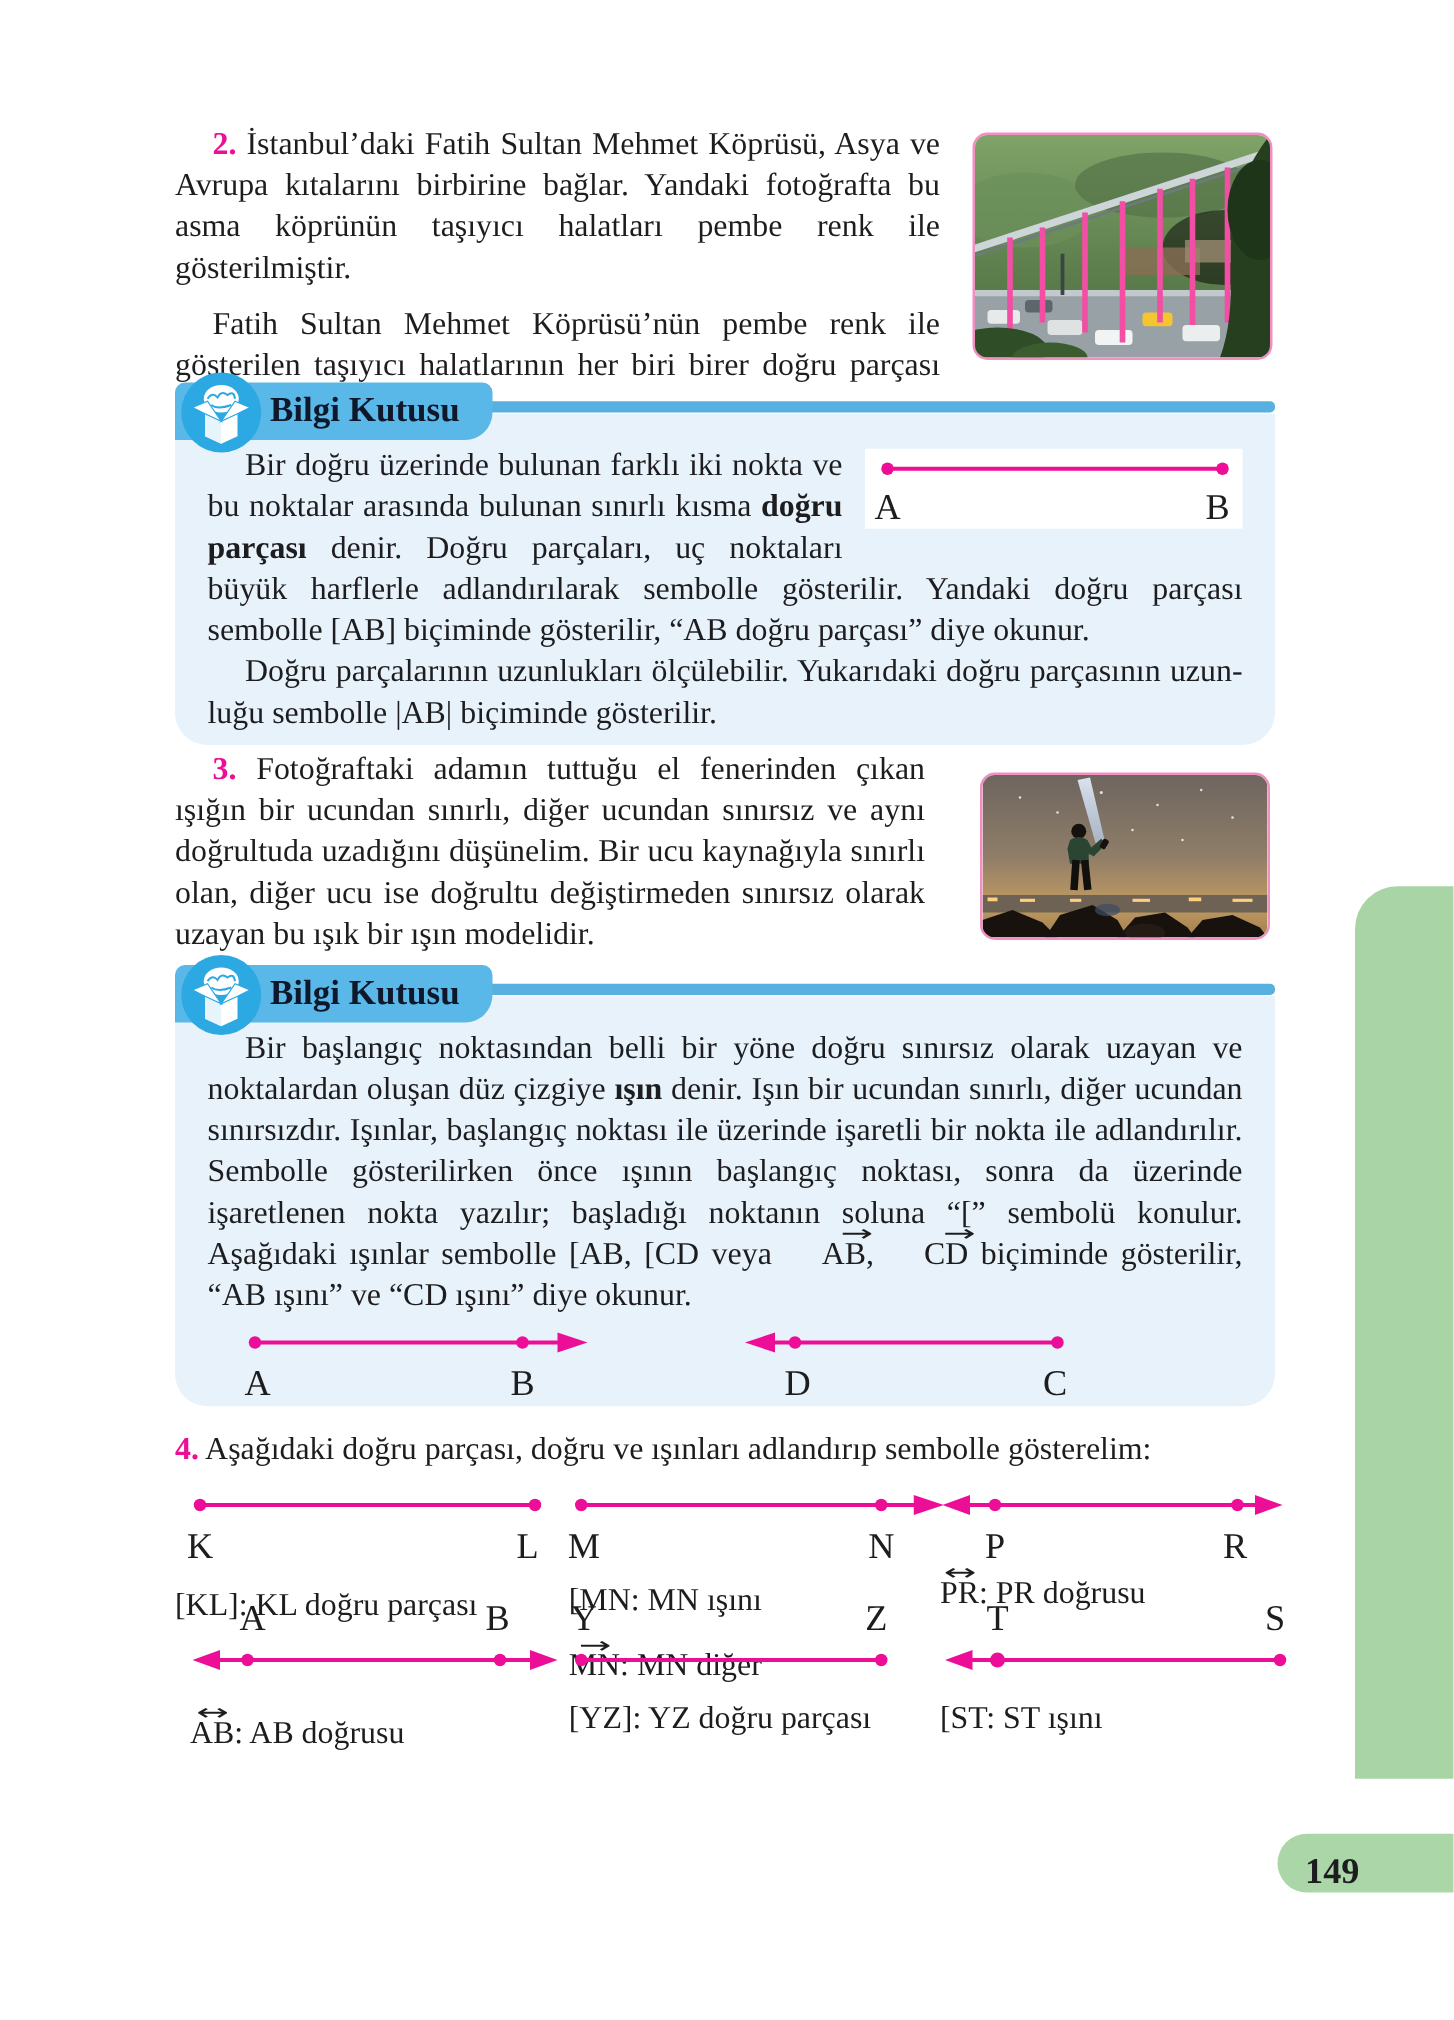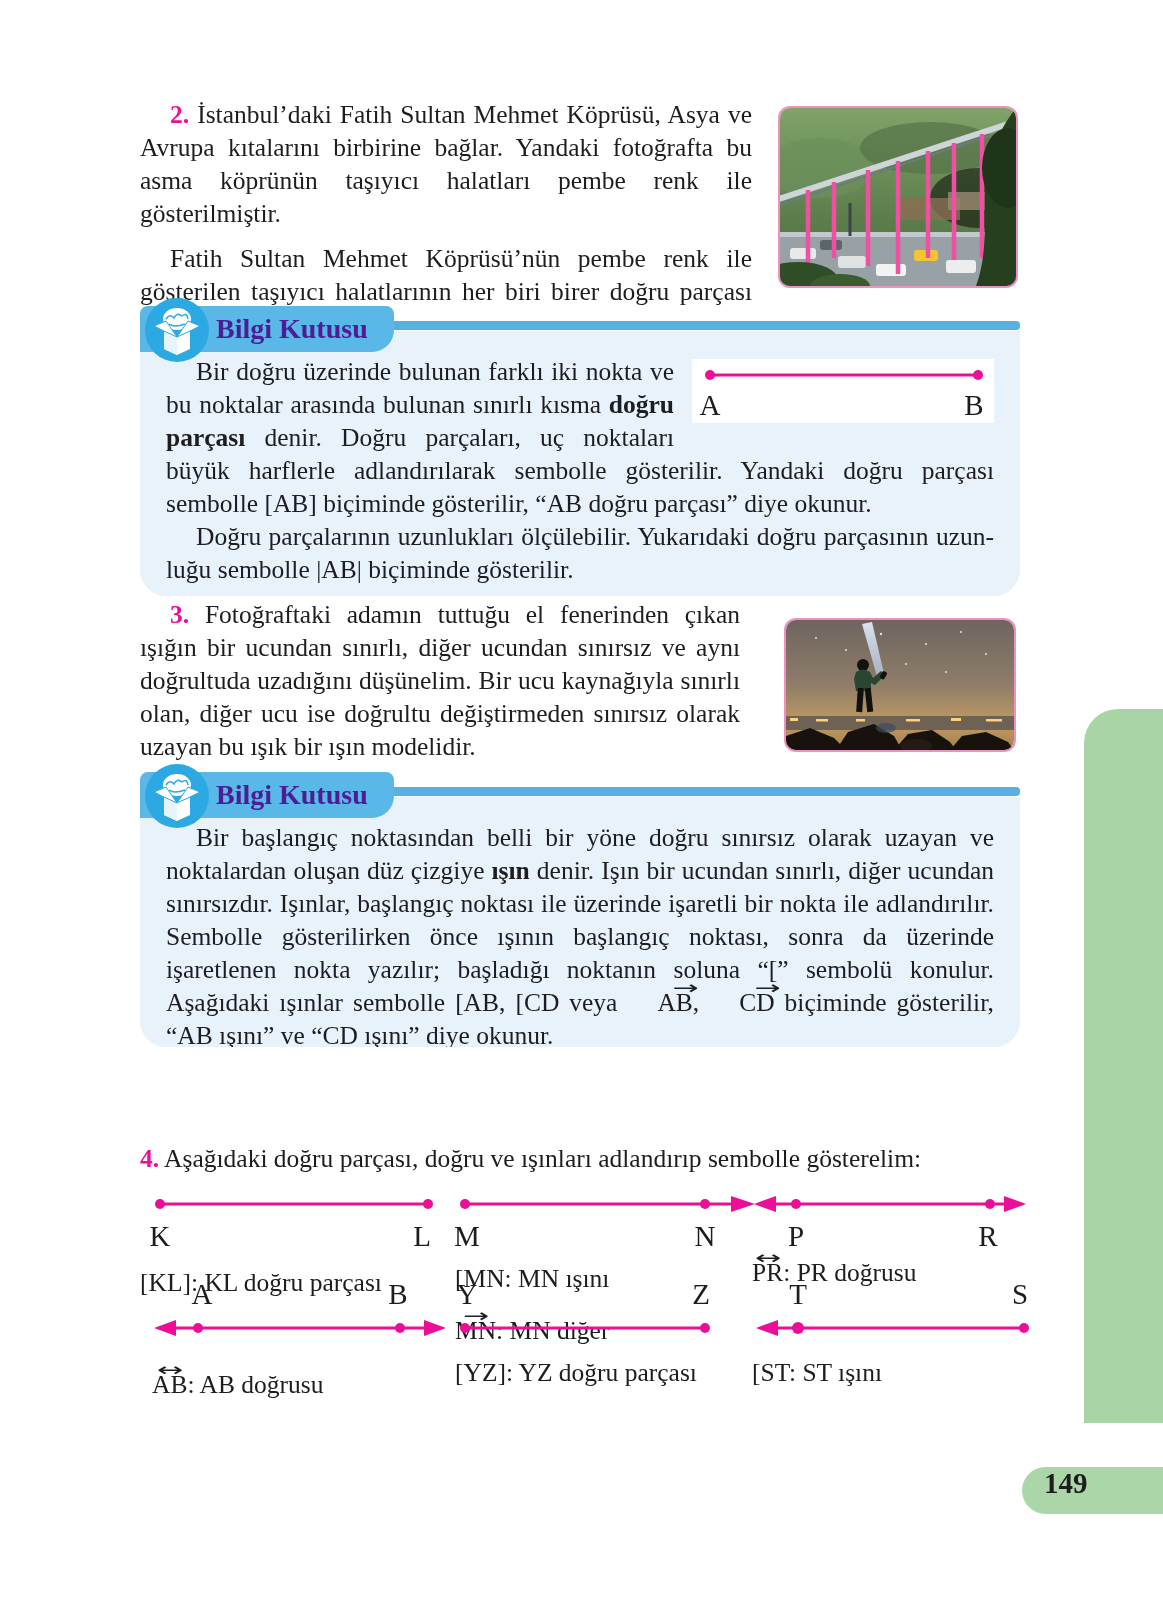--- a/index.html
+++ b/index.html
@@ -25,29 +25,29 @@
   .photo-frame{border:2px solid var(--pink-soft);border-radius:12px;overflow:hidden;flex:none;}
   #bridge-photo{width:240px;height:182px;margin-left:26px;position:relative;top:8px;}
   #sec3{left:140px;top:598px;width:880px;display:flex;}
   #sec3 .txt{width:600px;}
   #flash-photo{width:232px;height:134px;margin-left:44px;position:relative;top:20px;}
 
   
   .infobox{position:absolute;left:140px;width:880px;}
   .ib-stripe{position:absolute;top:15px;left:250px;right:0;height:9px;background:var(--stripe-blue);border-radius:0 4px 4px 0;z-index:1;}
   .ib-banner{position:absolute;top:0;left:0;height:46px;background:var(--banner-blue);
-             border-radius:8px 8px 22px 0;padding:0 26px 0 76px;color:#4c1d95;font-weight:bold;
+             border-radius:8px 8px 22px 0;padding:0 26px 0 76px;color:#0f172a;font-weight:bold;
              font-size:28px;line-height:46px;z-index:2;white-space:nowrap;}
   .ib-icon{position:absolute;left:4px;top:-9px;width:66px;height:66px;z-index:3;}
   .ib-body{position:relative;margin-top:25px;background:var(--box-bg);
            border-radius:0 0 26px 26px;padding:24px 26px 8px 26px;overflow:hidden;}
   #info1{top:306px;}
   #info1 .ib-body{height:265px;}
   #info2{top:772px;}
-  #info2 .ib-body{height:250px;}
+  #info2 .ib-body{height:328px;}
   .seg-box{float:right;width:302px;height:64px;background:#fff;margin:4px 0 10px 18px;}
 
   
   .gl{stroke:var(--pink);stroke-width:3.2;stroke-linecap:round;}
   .gd{fill:var(--pink);}
   .ga{fill:var(--pink);}
   .glab{font-family:"Liberation Serif","DejaVu Serif",serif;font-size:29px;fill:var(--text);}
   .rays{position:relative;height:90px;margin-top:8px;}
   .rays svg{position:absolute;top:0;}
 
@@ -60,21 +60,21 @@
 
   
   #sec4{left:140px;top:1142px;width:910px;height:400px;}
   #sec4 .cell{position:absolute;}
   .cap{font-size:25.5px;line-height:30px;white-space:nowrap;}
   .cap.vroom{}
 
   
   #sidebar{left:1084px;top:709px;width:79px;height:714px;background:var(--sidebar-green);border-radius:34px 0 0 0;}
   #page-badge{left:1022px;top:1467px;width:141px;height:47px;background:var(--badge-green);
-              border-radius:24px 0 0 24px;display:flex;align-items:flex-start;padding-left:22px;
+              border-radius:24px 0 0 24px;display:flex;align-items:flex-end;padding-left:22px;
               font-weight:bold;font-size:29px;}
 </style>
 </head>
 <body>
 
 <div id="page">
 
   <div id="sec2" class="abs">
     <div class="txt body-text just">
       <p class="indent"><b class="num">2.</b> <span>İstanbul’daki Fatih Sultan Mehmet Köprüsü, Asya ve Avrupa kıtalarını birbirine bağlar. Yandaki fotoğrafta bu asma köprünün taşıyıcı halatları pembe renk ile gösterilmiştir.</span></p>

